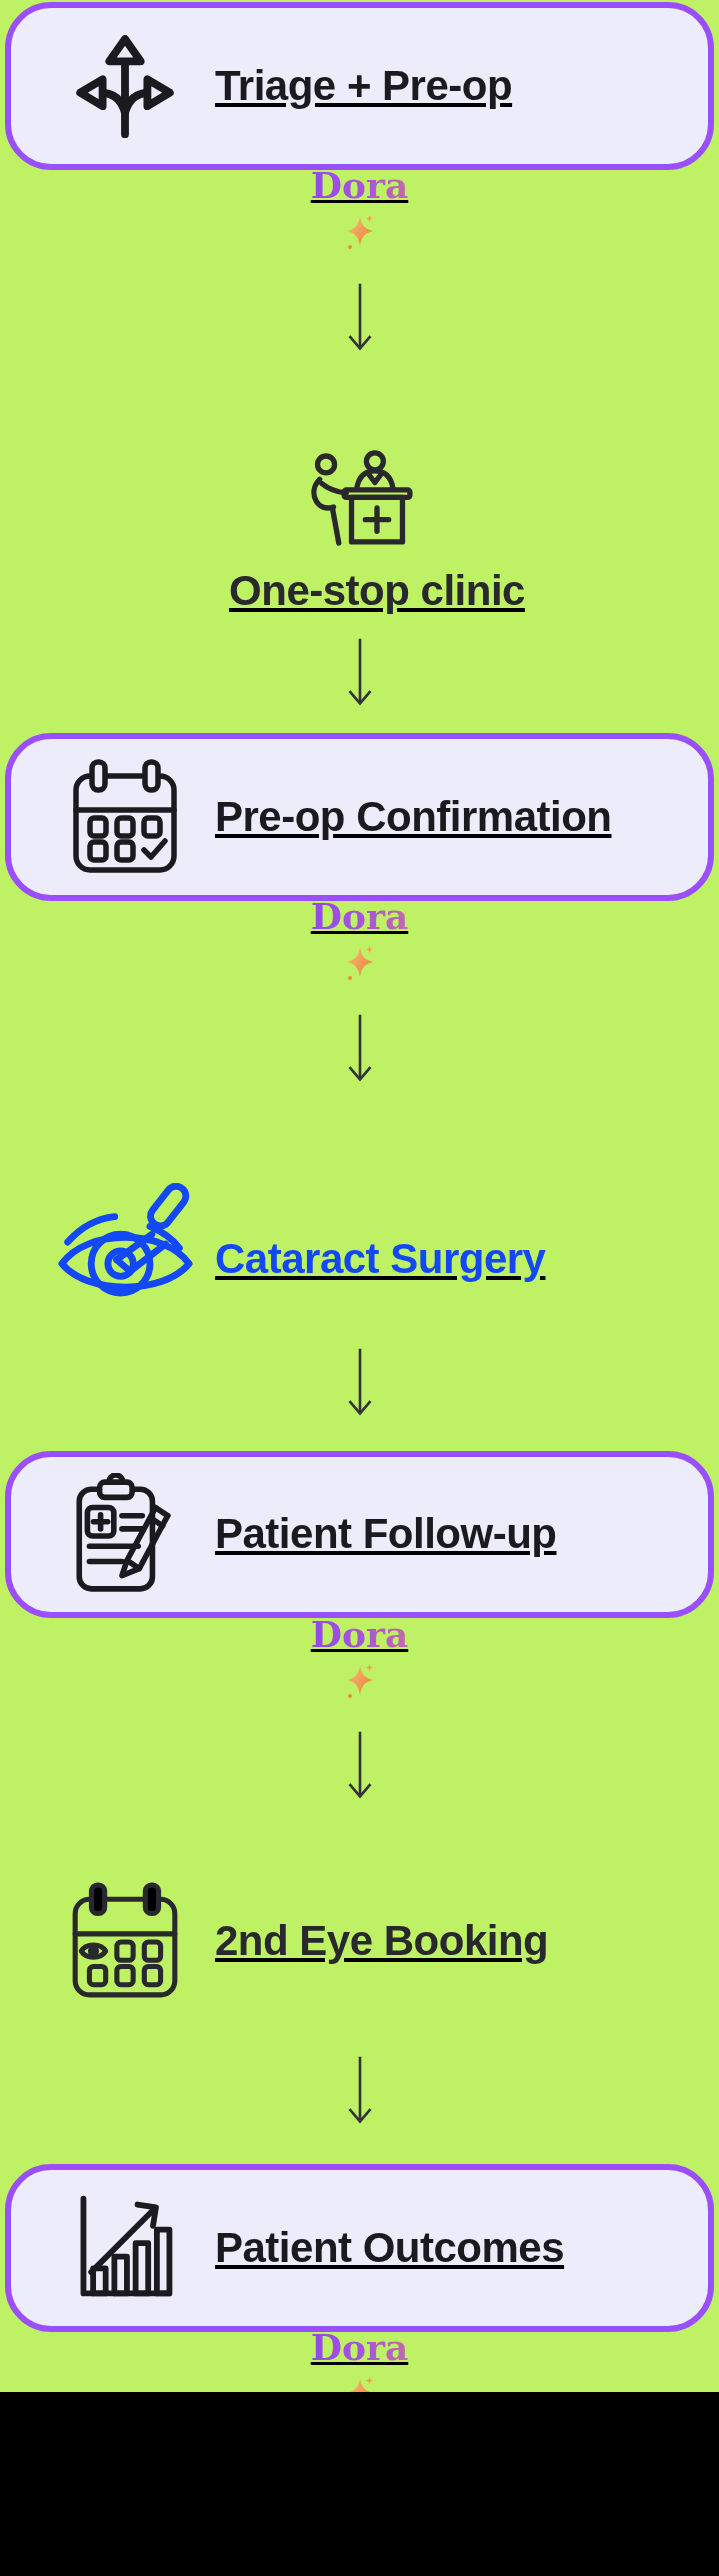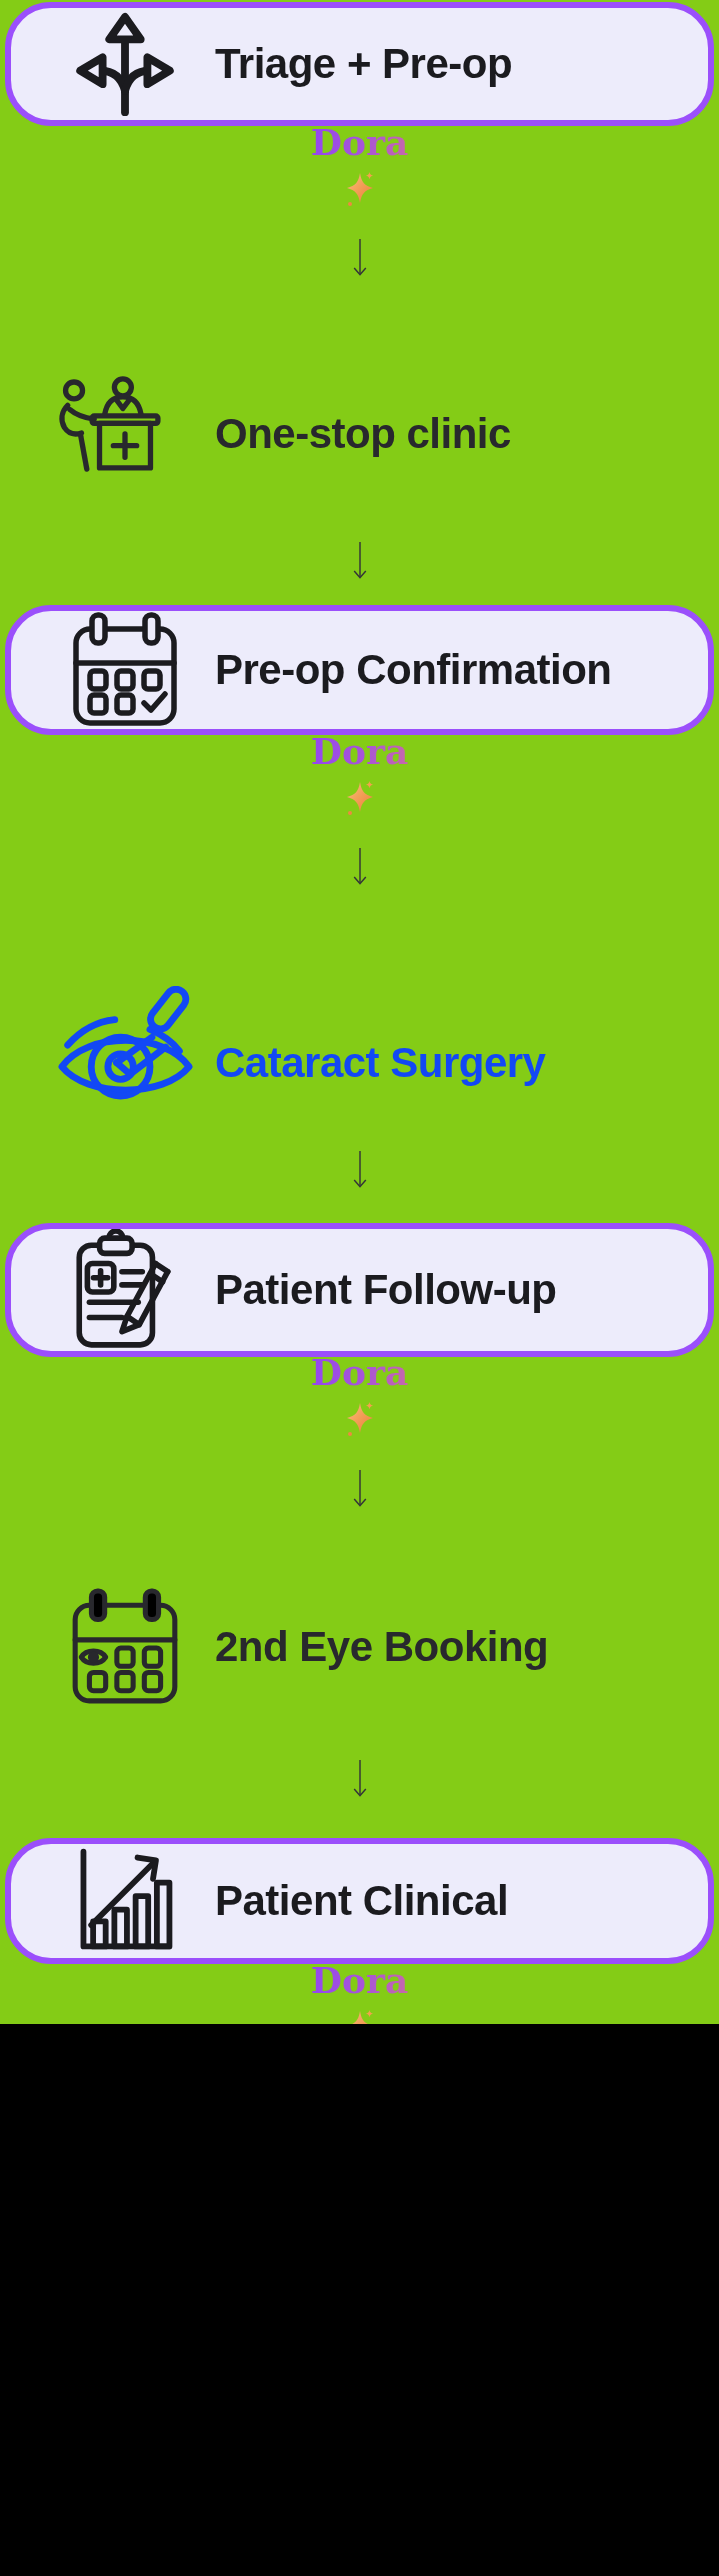--- a/index.html
+++ b/index.html
@@ -1,40 +1,41 @@
 <!DOCTYPE html>
 <html><head>
 <meta charset="utf-8">
 <style>
   html,body{margin:0;padding:0;background:#000;}
   .canvas{
-    position:relative;width:719px;height:2024px;background:#84cc16;
+    position:relative;width:719px;height:2392px;background:#bef264;
     display:flex;flex-direction:column;align-items:center;overflow:hidden;
     font-family:"Liberation Sans",sans-serif;
+    text-decoration:underline;
   }
   .step{align-self:stretch;display:flex;align-items:center;}
   .step-box{
     margin-left:5px;margin-right:5px;height:190px;box-sizing:border-box;
     border:6px solid #9B4FFB;border-radius:46px;background:#EDECFB;
     padding-left:24px;
   }
   .step-row{height:140px;padding-left:35px;}
   .icon-wrap{width:180px;flex-shrink:0;display:flex;justify-content:center;align-items:center;}
   .step-label{font-size:42px;font-weight:bold;letter-spacing:-0.5px;white-space:nowrap;}
   .label-dark{color:#1B1B1F;}
   .label-dim{color:#28282D;}
   .label-blue{color:#1248F5;margin-top:25px;}
   .dora{margin-top:20px;height:40px;display:flex;align-items:center;justify-content:center;gap:9px;flex-direction:column;}
   .dora-text{
     font-family:"DejaVu Serif",serif;font-weight:bold;font-size:36px;line-height:40px;
     background:linear-gradient(90deg,#9447EF 0%,#A855D8 55%,#C668AB 100%);
     -webkit-background-clip:text;background-clip:text;color:transparent;
   }
   .flow-arrow{margin-top:52px;}
-  .mt-row1{margin-top:98px;}
+  .mt-row1{margin-top:98px;flex-direction:column;}
   .mt-arrow2{margin-top:48px;}
   .mt-box2{margin-top:26px;}
   .mt-row2{margin-top:100px;}
   .mt-arrow4{margin-top:36px;}
   .mt-box3{margin-top:34px;}
   .mt-row3{margin-top:80px;}
   .mt-box4{margin-top:40px;}
   .mt-box1{margin-top:2px;}
   svg{display:block;}
 </style>
@@ -225,21 +226,21 @@
       <svg width="114" height="114" viewBox="0 0 118 118" fill="none" stroke="#1B1B1F" stroke-width="6" stroke-linecap="round" stroke-linejoin="round">
         <path d="M16 8 L16 106 L104 106"></path>
         <rect x="26" y="80" width="13" height="26"></rect>
         <rect x="48" y="68" width="13" height="38"></rect>
         <rect x="70" y="54" width="13" height="52"></rect>
         <rect x="92" y="40" width="13" height="66"></rect>
         <path d="M24 84 L88 20"></path>
         <polyline points="72,14 91,17 88,36"></polyline>
       </svg>
     </span>
-    <span class="step-label label-dark">Patient Clinical</span>
+    <span class="step-label label-dark">Patient Outcomes</span>
   </div>
 
   <div class="dora">
     <span class="dora-text">Dora</span>
     <span>
       <svg width="30" height="40" viewBox="0 0 30 40">
         <path d="M15 2 C16.6 11.5 19.5 14.5 28 17 C19.5 19.5 16.6 22.5 15 32 C13.4 22.5 10.5 19.5 2 17 C10.5 14.5 13.4 11.5 15 2 Z" fill="url(#og1)"></path>
         <path d="M24.5 1 C25 3.2 25.9 4.1 28.2 4.6 C25.9 5.1 25 6 24.5 8.2 C24 6 23.1 5.1 20.8 4.6 C23.1 4.1 24 3.2 24.5 1 Z" fill="#F4A14C"></path>
         <circle cx="5" cy="33" r="2" fill="#ED8A3F"></circle>
       </svg>

